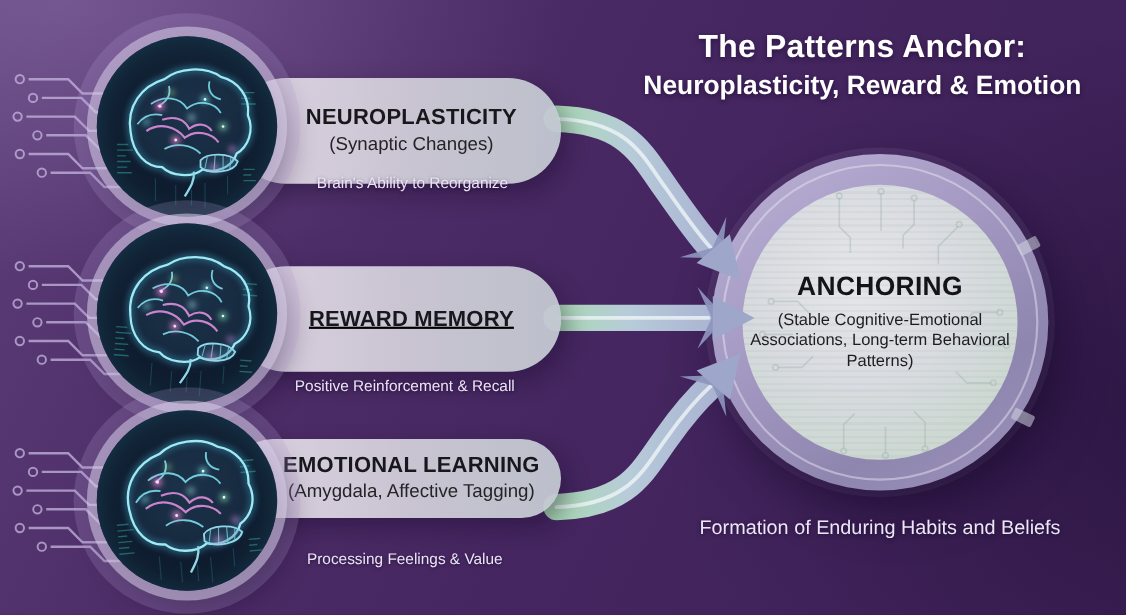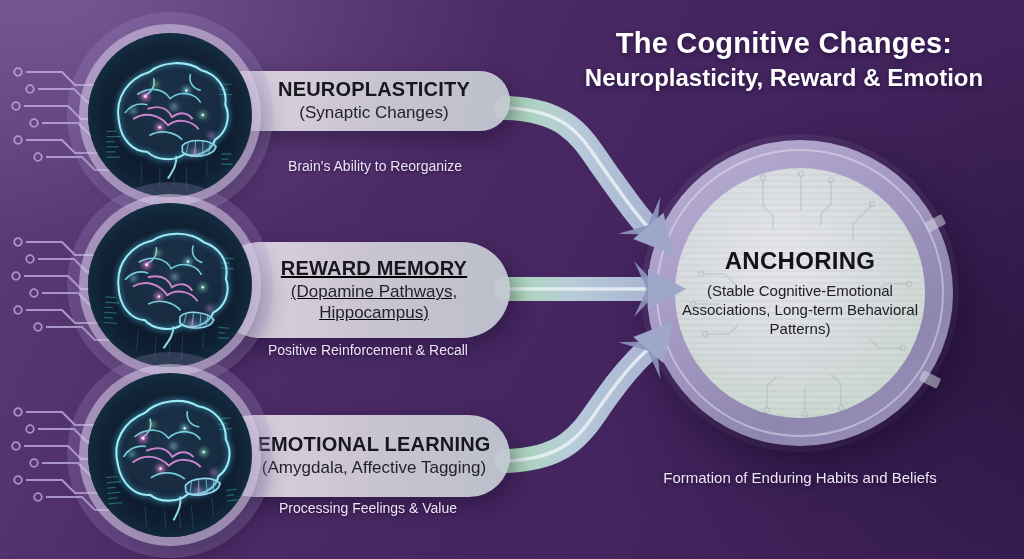--- a/index.html
+++ b/index.html
@@ -31,23 +31,23 @@
   .bn3{left:88px; top:373px;}
   .bn2 svg{transform:rotate(4deg);}
   .bn3 svg{transform:rotate(-5deg) scale(1.03);}
 
   
   .pill{position:absolute; left:212px; width:298px; z-index:4; border-radius:48px;
     display:flex; flex-direction:column; justify-content:center; align-items:center;
     padding-left:26px; box-sizing:border-box;
     background:linear-gradient(90deg, rgba(226,216,231,0.97) 0%, rgba(206,202,214,0.96) 55%, rgba(194,200,209,0.95) 100%);
     box-shadow:6px 9px 20px rgba(22,8,42,0.38);}
-  .pill-1{top:71px;  height:60px;justify-content:center;}
+  .pill-1{top:71px;  height:96px;justify-content:center;}
   .pill-2{top:242px; height:96px;text-decoration:underline;}
-  .pill-3{top:415px; height:82px;}
+  .pill-3{top:399px; height:72px;}
   .pill-title{font-size:20px; font-weight:bold; color:#17171c; white-space:nowrap; letter-spacing:.2px;}
   .pill-sub{font-size:17px; color:#242428; text-align:center; line-height:1.2; margin-top:2px; max-width:264px;}
 
   .caption{position:absolute; width:300px; text-align:center; z-index:4;
     font-size:14px; color:#ece4f6; text-shadow:0 1px 3px rgba(20,5,40,.6);}
   .cap-1{left:225px; top:158px;}
   .cap-2{left:218px; top:342px;text-align:center;}
   .cap-3{left:218px; top:500px;}
 
   
@@ -64,21 +64,21 @@
   .anchor-circuit{position:absolute; inset:0; width:100%; height:100%;}
   .anchor-text{position:relative; width:252px; text-align:center; z-index:1;}
   .anchor-title{font-size:24px; font-weight:bold; color:#141418; margin-bottom:7px; letter-spacing:.3px;}
   .anchor-sub{font-size:15px; color:#1d1d22; line-height:1.26;}
   .notch{position:absolute; width:20px; height:11px; background:rgba(206,210,222,0.55); border-radius:2px; z-index:2;}
   .notch-a{left:925px; top:218px; transform:rotate(-28deg);}
   .notch-b{left:920px; top:374px; transform:rotate(26deg);}
 
   
   .footer{position:absolute; left:588px; top:469px; width:424px; text-align:center; z-index:6;
-    font-size:15px; color:#ece6f6; text-shadow:0 1px 4px rgba(20,5,40,.6);}
+    font-size:18px; color:#ece6f6; text-shadow:0 1px 4px rgba(20,5,40,.6);}
 </style>
 </head>
 <body>
 
 <div class="canvas">
 
   <svg style="position:absolute;width:0;height:0;" aria-hidden="true">
     <defs>
       <filter id="soft" x="-60%" y="-60%" width="220%" height="220%">
         <feGaussianBlur stdDeviation="2.6"></feGaussianBlur>
@@ -221,21 +221,20 @@
   </svg>
 
   <div class="pill pill-1">
     <div class="pill-title">NEUROPLASTICITY</div>
     <div class="pill-sub">(Synaptic Changes)</div>
   </div>
   <div class="caption cap-1">Brain's Ability to Reorganize</div>
 
   <div class="pill pill-2">
     <div class="pill-title">REWARD MEMORY</div>
-    <div class="pill-sub">(Dopamine Pathways, Hippocampus)</div>
   </div>
   <div class="caption cap-2">Positive Reinforcement &amp; Recall</div>
 
   <div class="pill pill-3">
     <div class="pill-title">EMOTIONAL LEARNING</div>
     <div class="pill-sub">(Amygdala, Affective Tagging)</div>
   </div>
   <div class="caption cap-3">Processing Feelings &amp; Value</div>
 
   <div class="brain-node bn1">
@@ -248,18 +247,18 @@
       <use href="#brain-graphic"></use>
     </svg>
   </div>
   <div class="brain-node bn3">
     <svg width="164" height="164" viewBox="0 0 160 160">
       <use href="#brain-graphic"></use>
     </svg>
   </div>
 
   <div class="title">
-    <div class="title-l1">The Cognitive Changes:</div>
+    <div class="title-l1">The Patterns Anchor:</div>
     <div class="title-l2">Neuroplasticity, Reward &amp; Emotion</div>
   </div>
   <div class="footer">Formation of Enduring Habits and Beliefs</div>
 
 </div>
 
 </body></html>

